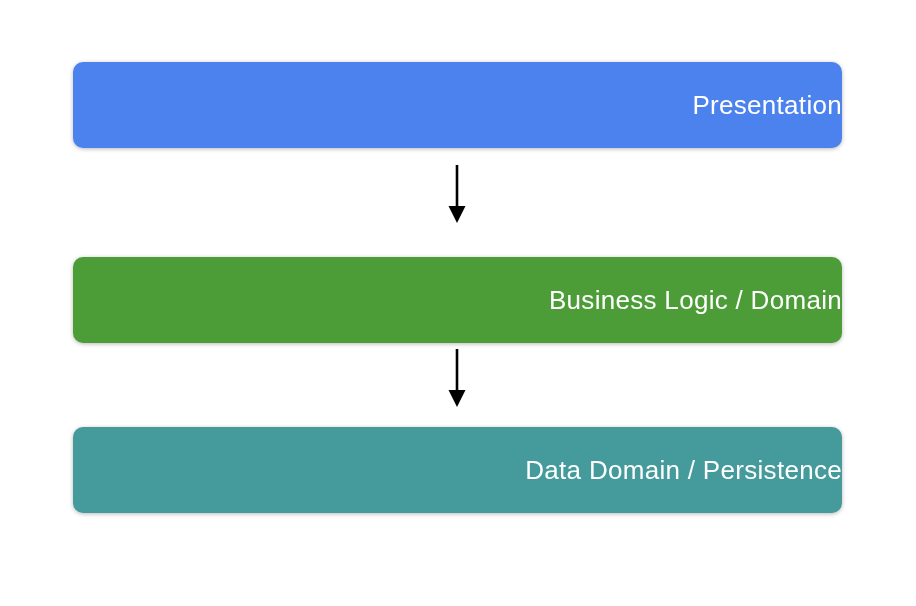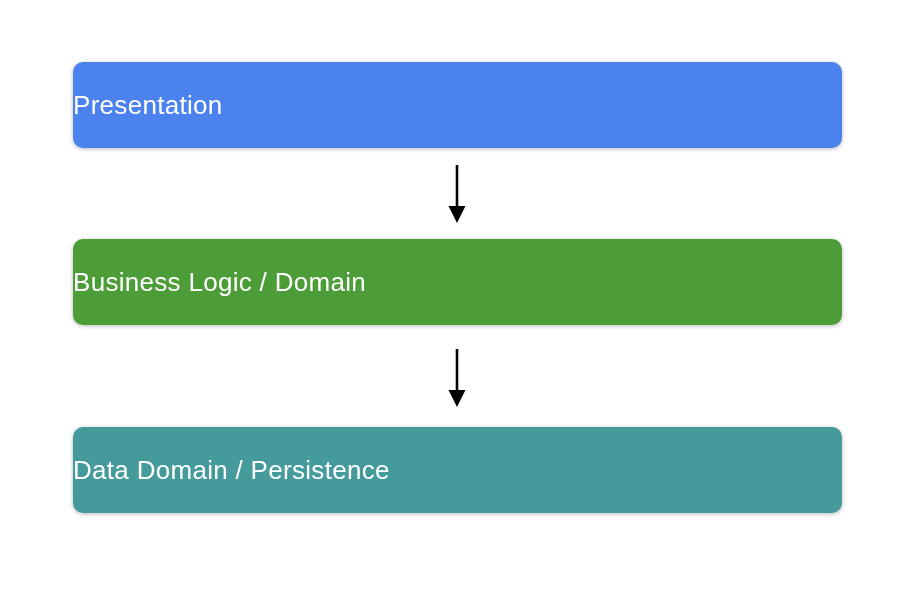--- a/index.html
+++ b/index.html
@@ -16,27 +16,27 @@
     overflow: hidden;
   }
   .layer-box {
     position: absolute;
     left: 73px;
     width: 769px;
     height: 86px;
     border-radius: 10px;
     display: flex;
     align-items: center;
-    justify-content: flex-start;
+    justify-content: flex-end;
     box-shadow: 0 1px 4px rgba(0,0,0,0.28);
     box-sizing: border-box;
     cursor: default;
   }
   .layer-box.presentation { top: 62px; background: #4b82ee; }
-  .layer-box.business     { top: 239px; background: #4c9d38; }
+  .layer-box.business     { top: 257px; background: #4c9d38; }
   .layer-box.data         { top: 427px; background: #459a9c; }
   .layer-label {
     color: #ffffff;
     font-size: 26px;
     font-weight: 400;
     letter-spacing: 0.3px;
     white-space: nowrap;
     user-select: none;
   }
   .arrow {

